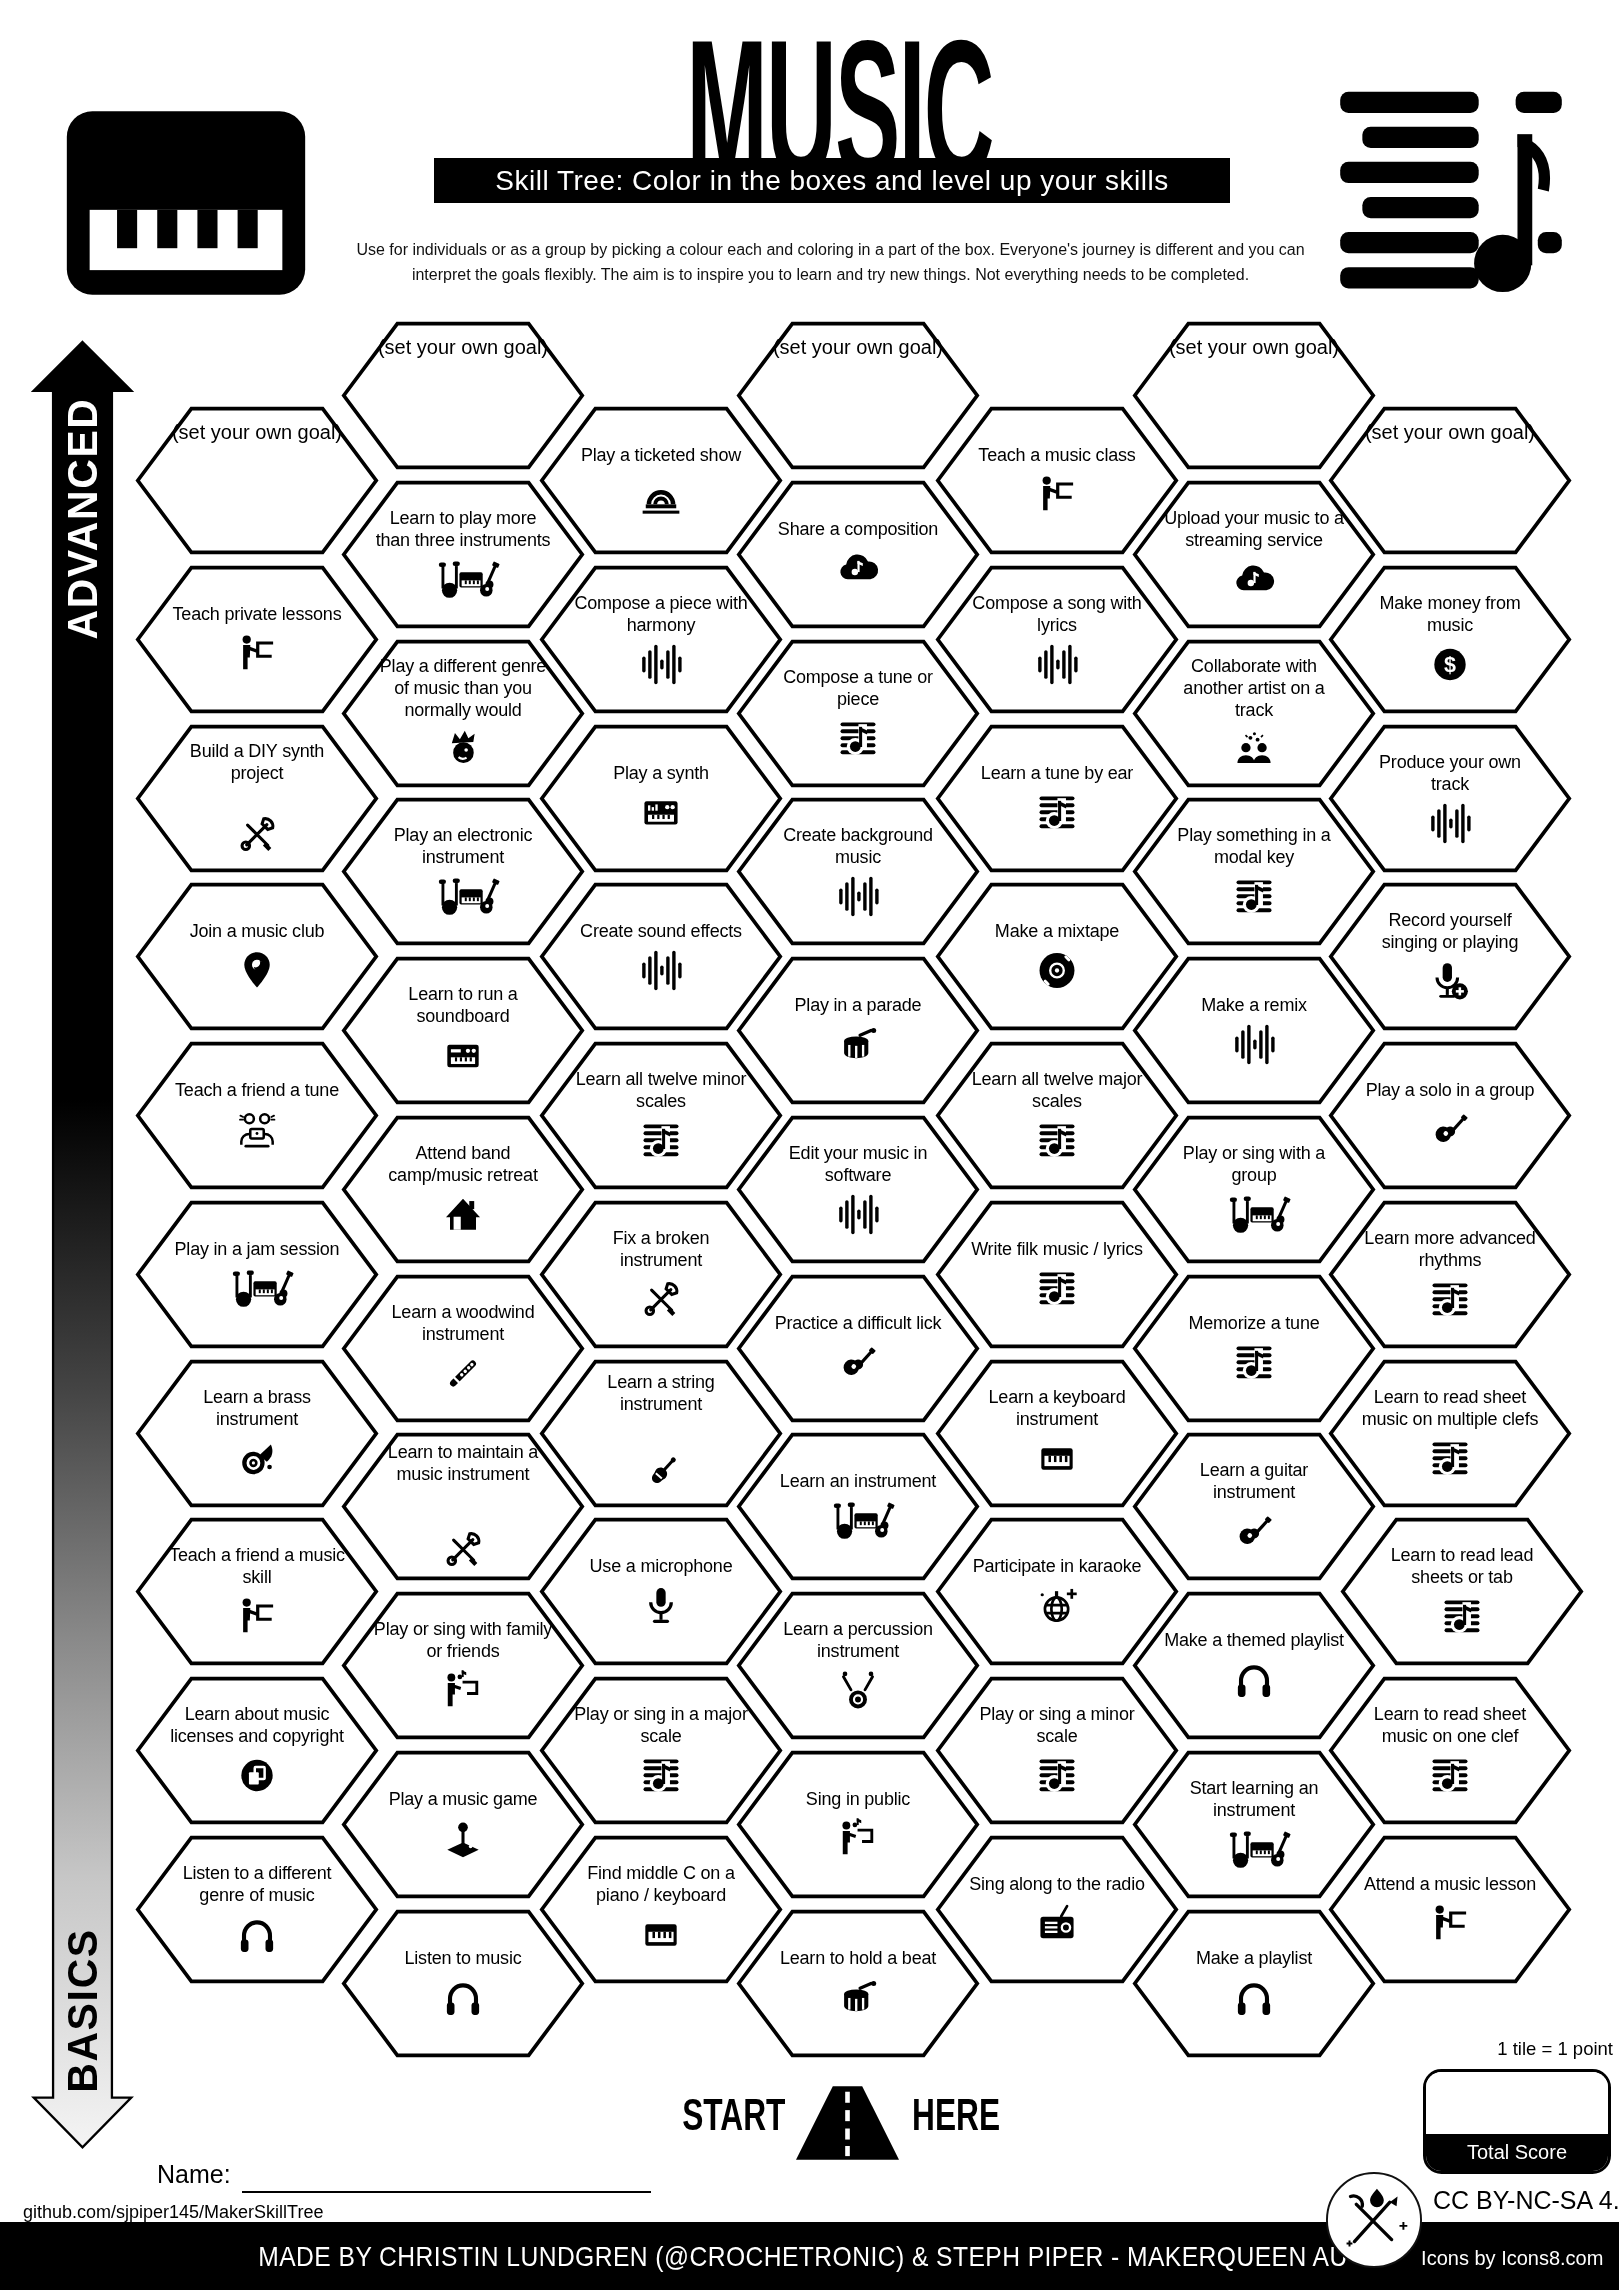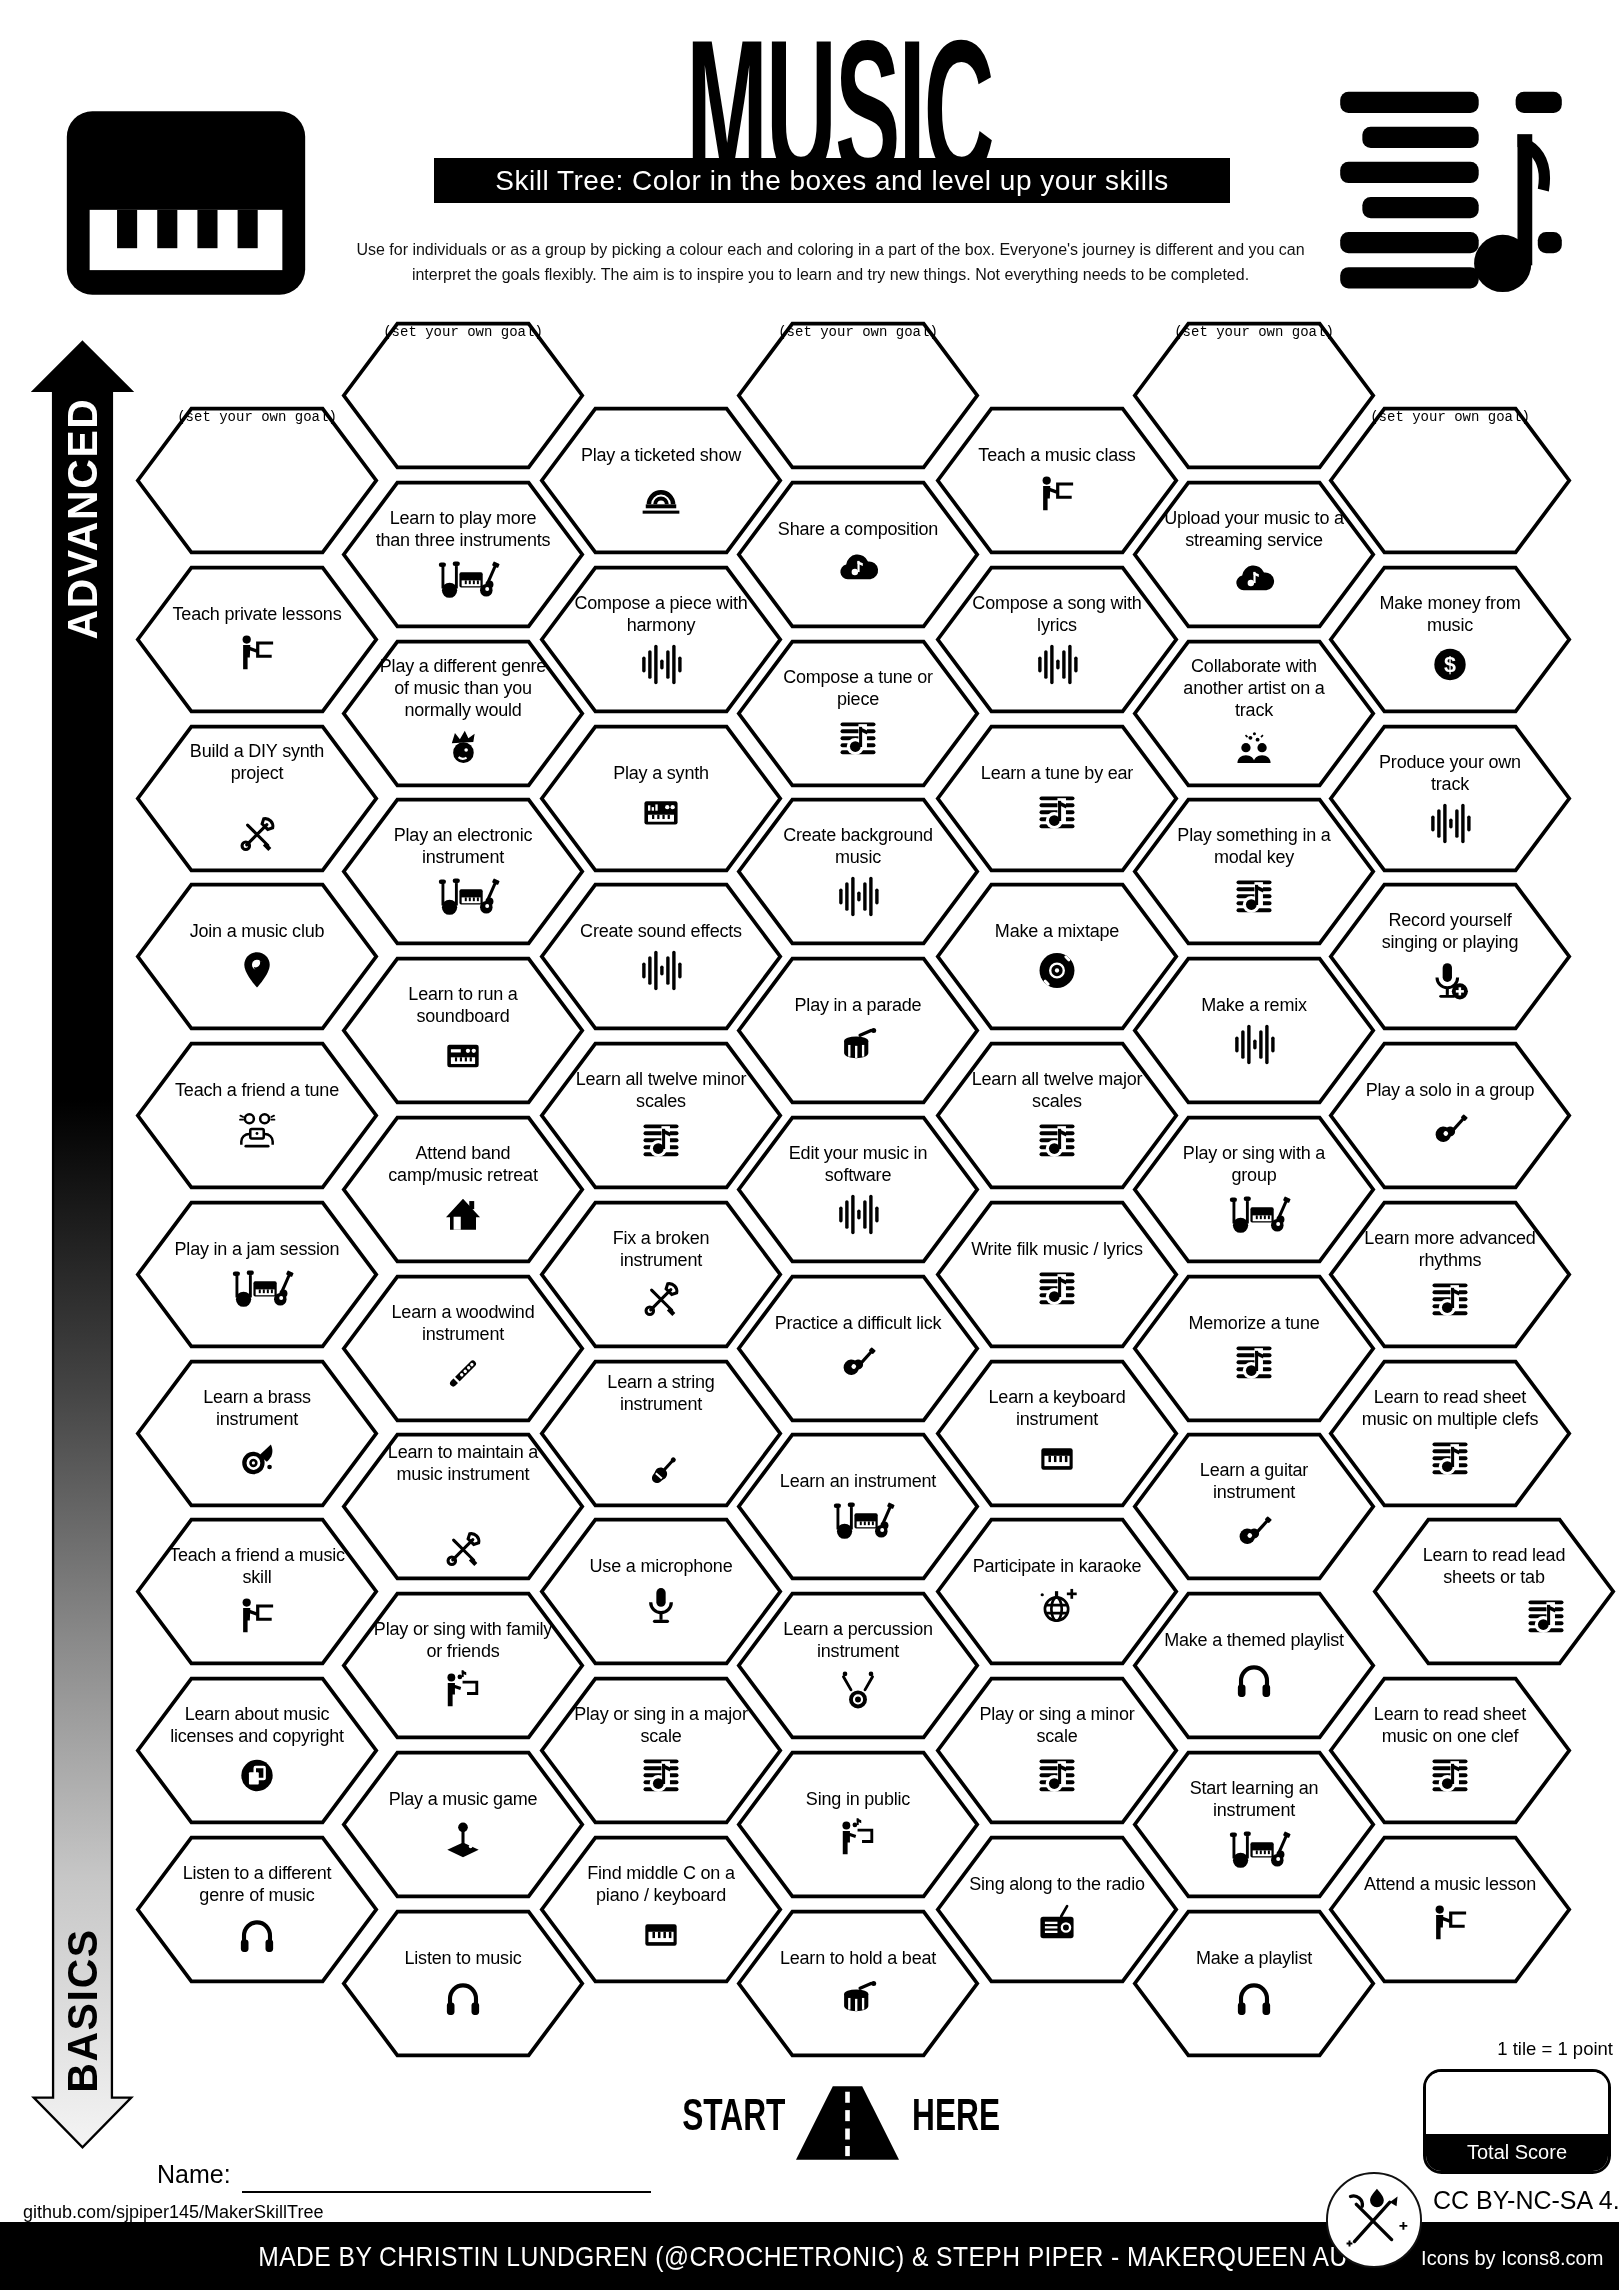--- a/index.html
+++ b/index.html
@@ -23,21 +23,21 @@
   .bas{left:-56px;top:1986px;width:277px;text-align:center;color:#000;font-size:43px;letter-spacing:1.8px;
        transform:rotate(-90deg) scaleX(.95);}
   
   #grid{position:absolute;inset:0;}
   .hex{position:absolute;width:244px;height:151px;display:flex;flex-direction:column;align-items:center;
        justify-content:center;gap:6.5px;padding:5.5px 31px;box-sizing:border-box;}
   .hex .hb{position:absolute;left:0;top:0;width:100%;height:100%;}
   .hex .hb polygon{fill:#fff;stroke:#000;stroke-width:4;}
   .hlabel{position:relative;z-index:1;font-size:18px;line-height:1.22;text-align:center;letter-spacing:-0.2px;}
   .hicon{position:relative;z-index:1;height:43px;width:78px;flex:none;}
-  .glabel{position:absolute;z-index:1;top:4px;left:0;right:0;text-align:center;font-size:14px;font-family:Liberation Mono, monospace;}
+  .glabel{position:absolute;z-index:1;top:16px;left:0;right:0;text-align:center;font-size:20px;}
   
   .start-word{position:absolute;top:2090px;font-size:44px;font-weight:bold;white-space:nowrap;}
   .start-word span{display:inline-block;transform:scaleX(.72);}
   .sw-start{left:637px;width:148px;text-align:right;}
   .sw-start span{transform-origin:right center;}
   .sw-here{left:912px;width:148px;text-align:left;}
   .sw-here span{transform-origin:left center;}
   .road-icon{position:absolute;left:796px;top:2084px;width:103px;height:78px;}
   .name-row{position:absolute;left:157px;top:2160px;font-size:25px;}
   .name-line{position:absolute;left:242px;top:2191px;width:409px;border-top:2.8px solid #000;}
@@ -1000,21 +1000,21 @@
       </div>
       <div class="hex" style="left: 1328px; top: 1358px;">
         <svg class="hb" viewBox="0 0 264 164" preserveAspectRatio="none">
           <polygon points="3,82 61,4 203,4 261,82 203,160 61,160"></polygon>
         </svg>
         <div class="hlabel">Learn to read sheet music on multiple clefs</div>
         <svg class="hicon" viewBox="0 0 84 47" width="78" height="43">
           <use href="#i-sheet"></use>
         </svg>
       </div>
-      <div class="hex" style="left: 1372px; top: 1516px; align-items: flex-end;">
+      <div class="hex" style="left: 1340px; top: 1516px;">
         <svg class="hb" viewBox="0 0 264 164" preserveAspectRatio="none">
           <polygon points="3,82 61,4 203,4 261,82 203,160 61,160"></polygon>
         </svg>
         <div class="hlabel">Learn to read lead sheets or tab</div>
         <svg class="hicon" viewBox="0 0 84 47" width="78" height="43">
           <use href="#i-sheet"></use>
         </svg>
       </div>
       <div class="hex" style="left: 1328px; top: 1675px;">
         <svg class="hb" viewBox="0 0 264 164" preserveAspectRatio="none">

